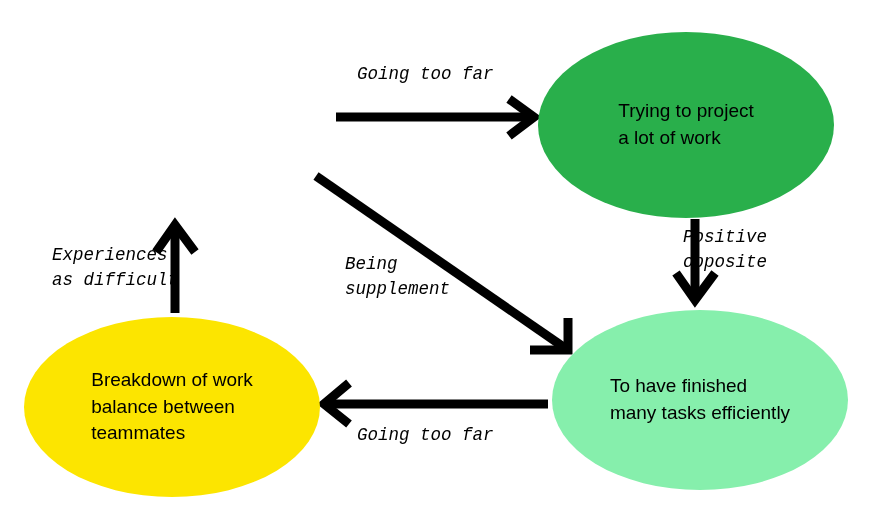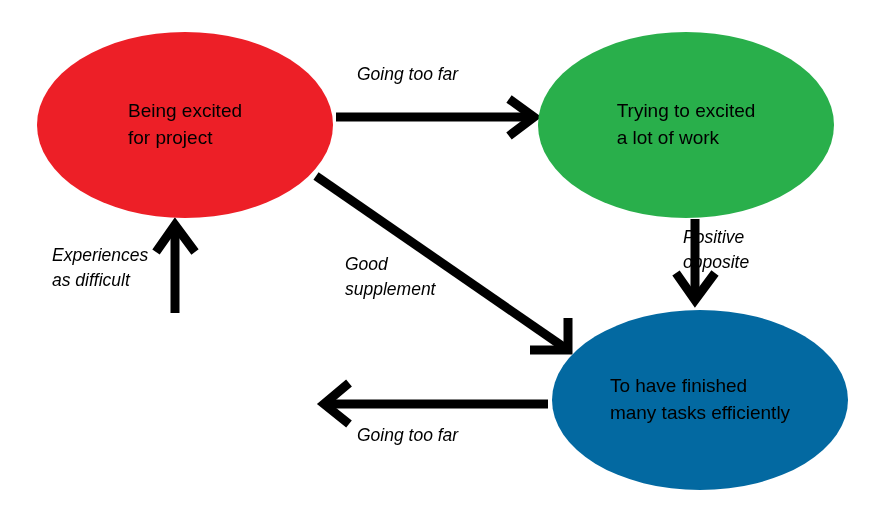--- a/index.html
+++ b/index.html
@@ -39,21 +39,21 @@
     font-family: "Liberation Sans", sans-serif;
     font-size: 19px;
     line-height: 1.42;
     text-align: left;
     white-space: pre-line;
     padding: 0 6px;
   }
   .edge-label {
     position: absolute;
     color: #000000;
-    font-family: Liberation Sans, sans-serif;
+    font-family: Liberation Mono, monospace;
     font-style: italic;
     font-size: 17.5px;
     line-height: 1.45;
     white-space: pre-line;
     text-align: left;
   }
 </style>
 </head>
 <body>
 
@@ -80,42 +80,43 @@
       <line x1="548" y1="404" x2="328" y2="404" stroke="#000000" stroke-width="9" stroke-linecap="butt"></line>
       <polyline points="349,383 324,404 349,424" fill="none" stroke="#000000" stroke-width="9" stroke-linecap="butt" stroke-linejoin="miter"></polyline>
     </g>
 
     <g>
       <line x1="175" y1="313" x2="175" y2="228" stroke="#000000" stroke-width="9" stroke-linecap="butt"></line>
       <polyline points="156,252 175,225 195,252" fill="none" stroke="#000000" stroke-width="9" stroke-linecap="butt" stroke-linejoin="miter"></polyline>
     </g>
   </svg>
 
-  <div class="node" style="left: 37px; top: 32px; width: 296px; height: 186px; background-color: rgb(237, 31, 39);">
-    <span class="node-label">Being excited
-for project</span>
-  </div>
 
   <div class="node" style="left: 538px; top: 32px; width: 296px; height: 186px; background-color: rgb(41, 175, 75);">
-    <span class="node-label">Trying to excited
+    <span class="node-label">Trying to project
 a lot of work</span>
   </div>
 
+  <div class="node" style="left: 24px; top: 317px; width: 296px; height: 180px; background-color: rgb(252, 229, 0);">
+    <span class="node-label">Breakdown of work
+balance between
+teammates</span>
+  </div>
 
-  <div class="node" style="left: 552px; top: 310px; width: 296px; height: 180px; background-color: #0369a1;">
+  <div class="node" style="left: 552px; top: 310px; width: 296px; height: 180px; background-color: #86efac;">
     <span class="node-label">To have finished
 many tasks efficiently</span>
   </div>
 
   <div class="edge-label" style="left:357px; top:62px;">Going too far</div>
 
   <div class="edge-label" style="left:683px; top:225px;">Positive
 opposite</div>
 
-  <div class="edge-label" style="left:345px; top:252px;">Good
+  <div class="edge-label" style="left:345px; top:252px;">Being
 supplement</div>
 
   <div class="edge-label" style="left:357px; top:423px;">Going too far</div>
 
   <div class="edge-label" style="left:40px; top:243px;margin-left:12px;">Experiences
 as difficult</div>
 
 </div>
 
 </body></html>

